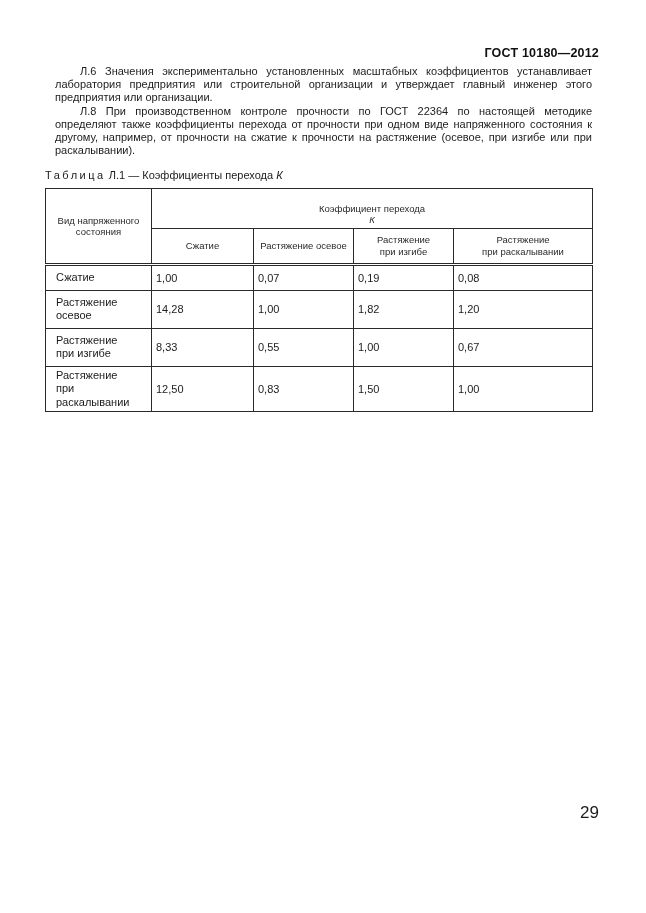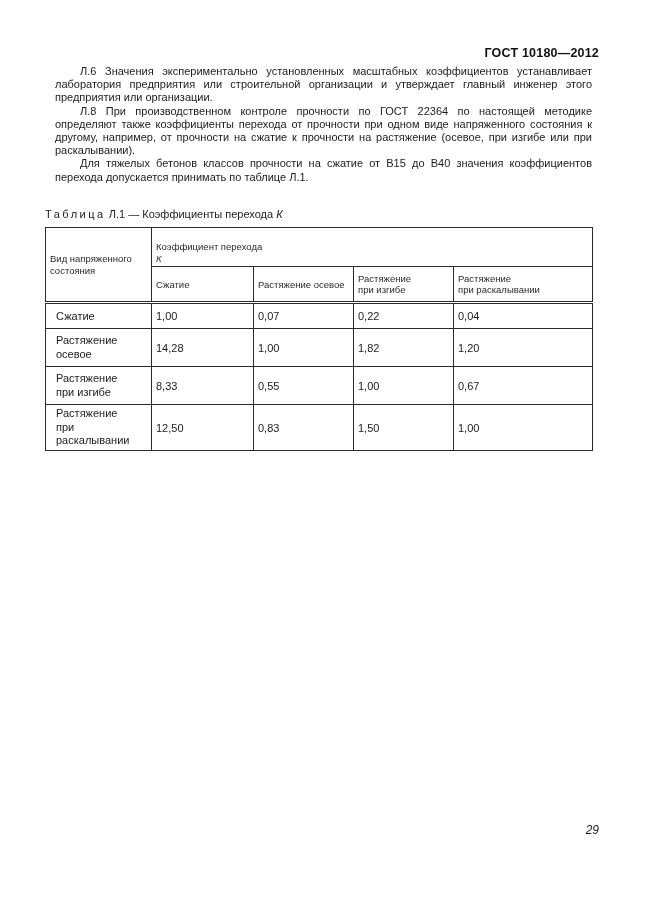--- a/index.html
+++ b/index.html
@@ -35,21 +35,21 @@
   }
   .content p {
     margin: 0;
     font-size: 11px;
     line-height: 13.2px;
     text-align: justify;
     text-indent: 25px;
     color: #1c1c1c;
   }
   .table-caption {
-    margin: 24px 0 0 -10px;
+    margin: 12px 0 0 -10px;
     font-size: 11px;
     line-height: 13px;
     color: #1c1c1c;
     white-space: nowrap;
   }
   .table-caption .spaced-word {
     letter-spacing: 2.5px;
   }
   .table-caption .cap-symbol,
   .th-symbol {
@@ -66,21 +66,21 @@
     border: 1px solid #2a2a2a;
     white-space: pre-line;
     vertical-align: middle;
     padding: 2px 4px;
     background: #ffffff;
   }
   .coef-table th {
     font-weight: normal;
     font-size: 9.5px;
     line-height: 11.5px;
-    text-align: left;
+    text-align: center;
     color: #2a2a2a;
   }
   .coef-table .th-span {
     height: 20px;
   }
   .coef-table .th-sub {
     height: 30px;
   }
   .coef-table thead tr.subhead-row th,
   .coef-table th.rowspan-head {
@@ -96,38 +96,36 @@
     font-size: 11px;
   }
   .coef-table tbody tr.row-short td {
     height: 20px;
   }
   .coef-table tbody tr.row-tall td {
     height: 33px;
   }
   .page-number {
     position: absolute;
-    top: 823px;
+    top: 803px;
     right: 55px;
-    font-size: 12px;
+    font-size: 17px;
     color: #1c1c1c;
-    font-style: italic;
   }
 </style>
 </head>
 <body>
 
 <div class="page">
 
   <div class="doc-header">ГОСТ 10180—2012</div>
 
   <div class="content">
     <p>Л.6 Значения экспериментально установленных масштабных коэффициентов  устанавливает лаборатория предприятия или строительной организации и утверждает  главный  инженер  этого  предприятия  или организации.</p>
     <p>Л.8 При производственном контроле прочности по ГОСТ 22364 по настоящей методике определяют также коэффициенты перехода от прочности при одном виде напряженного состояния к другому, например, от прочности на сжатие к прочности на растяжение (осевое, при изгибе или при раскалывании).</p>
-    <p>Для тяжелых бетонов классов прочности на сжатие от В15 до В40 значения коэффициентов перехода допускается принимать по таблице Л.1.</p>
 
     <div class="table-caption">
       <span class="spaced-word">Таблица</span>
       <span>Л.1</span>
       <span>— Коэффициенты перехода</span>
       <span class="cap-symbol">К</span>
     </div>
 
     <table class="coef-table">
       <colgroup>
@@ -153,22 +151,22 @@
 при изгибе</th>
           <th class="th-sub">Растяжение
 при раскалывании</th>
         </tr>
       </thead>
       <tbody>
         <tr class="row-short">
           <td class="row-label">Сжатие</td>
           <td class="value-cell">1,00</td>
           <td class="value-cell">0,07</td>
-          <td class="value-cell">0,22</td>
-          <td class="value-cell">0,04</td>
+          <td class="value-cell">0,19</td>
+          <td class="value-cell">0,08</td>
         </tr>
         <tr class="row-tall">
           <td class="row-label">Растяжение
 осевое</td>
           <td class="value-cell">14,28</td>
           <td class="value-cell">1,00</td>
           <td class="value-cell">1,82</td>
           <td class="value-cell">1,20</td>
         </tr>
         <tr class="row-tall">

